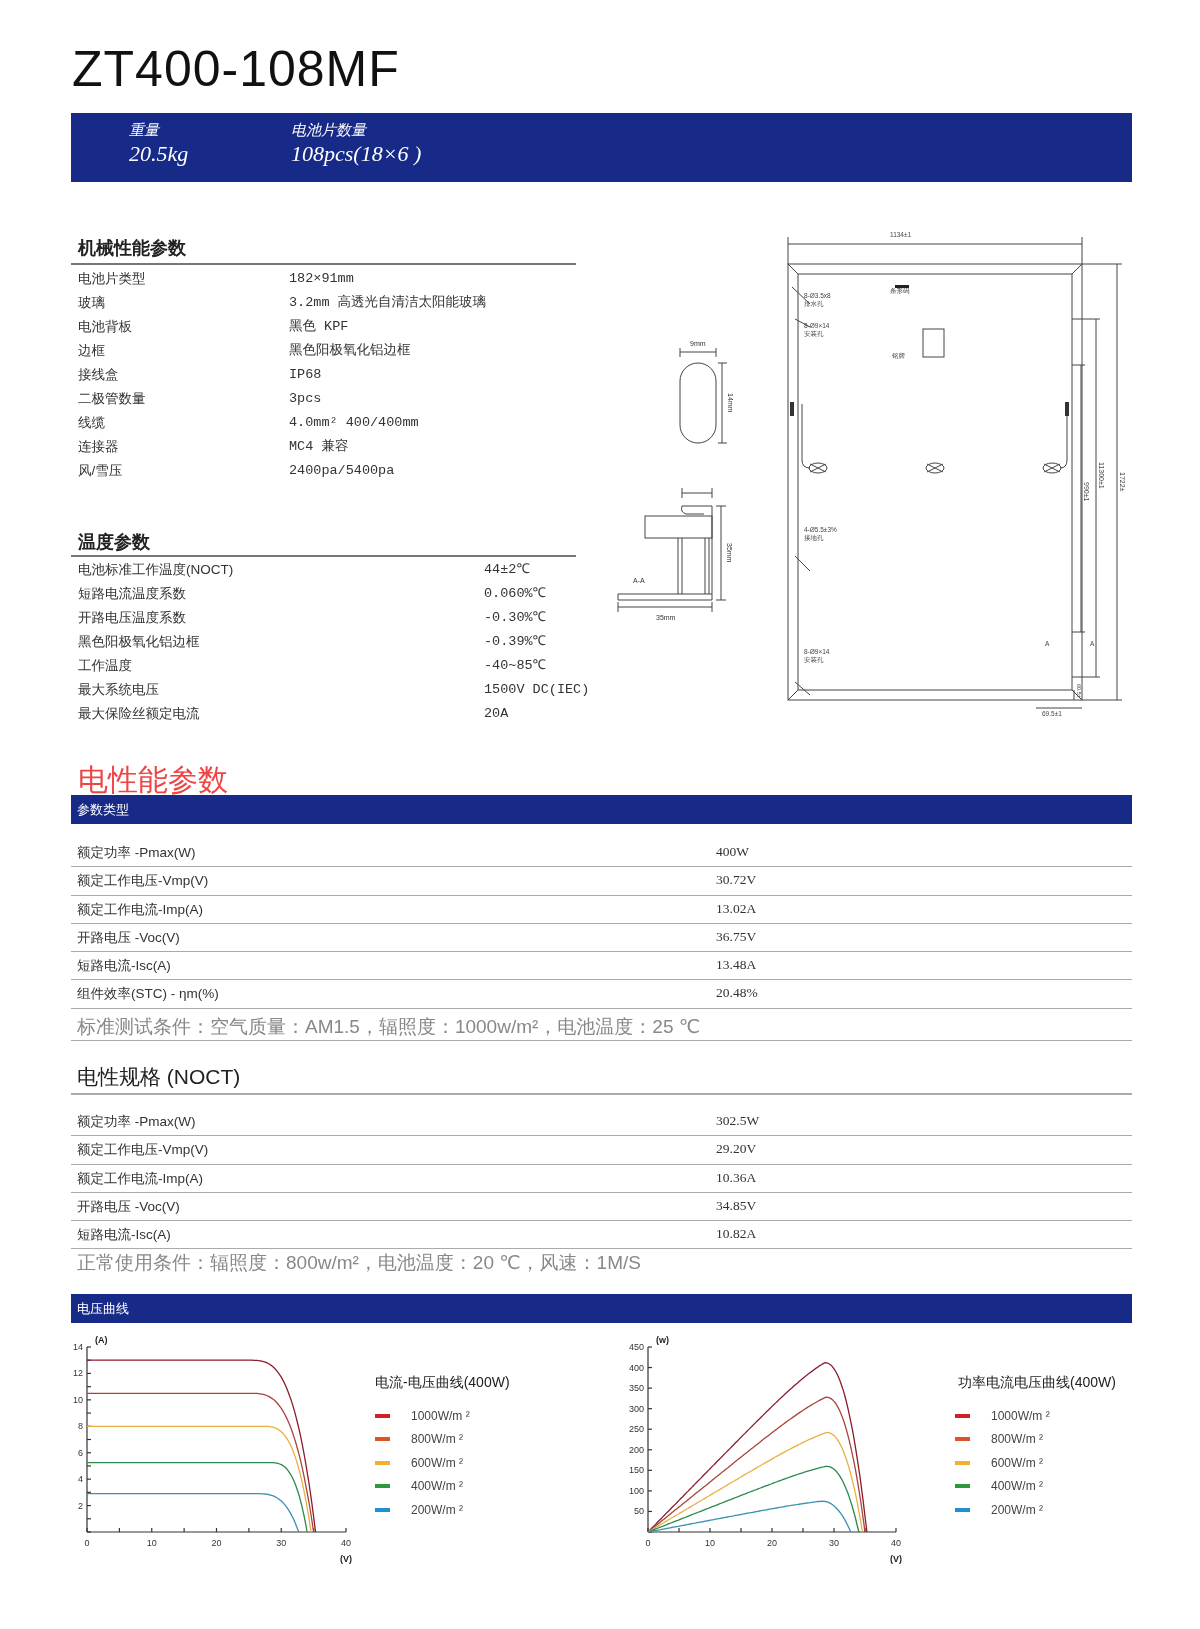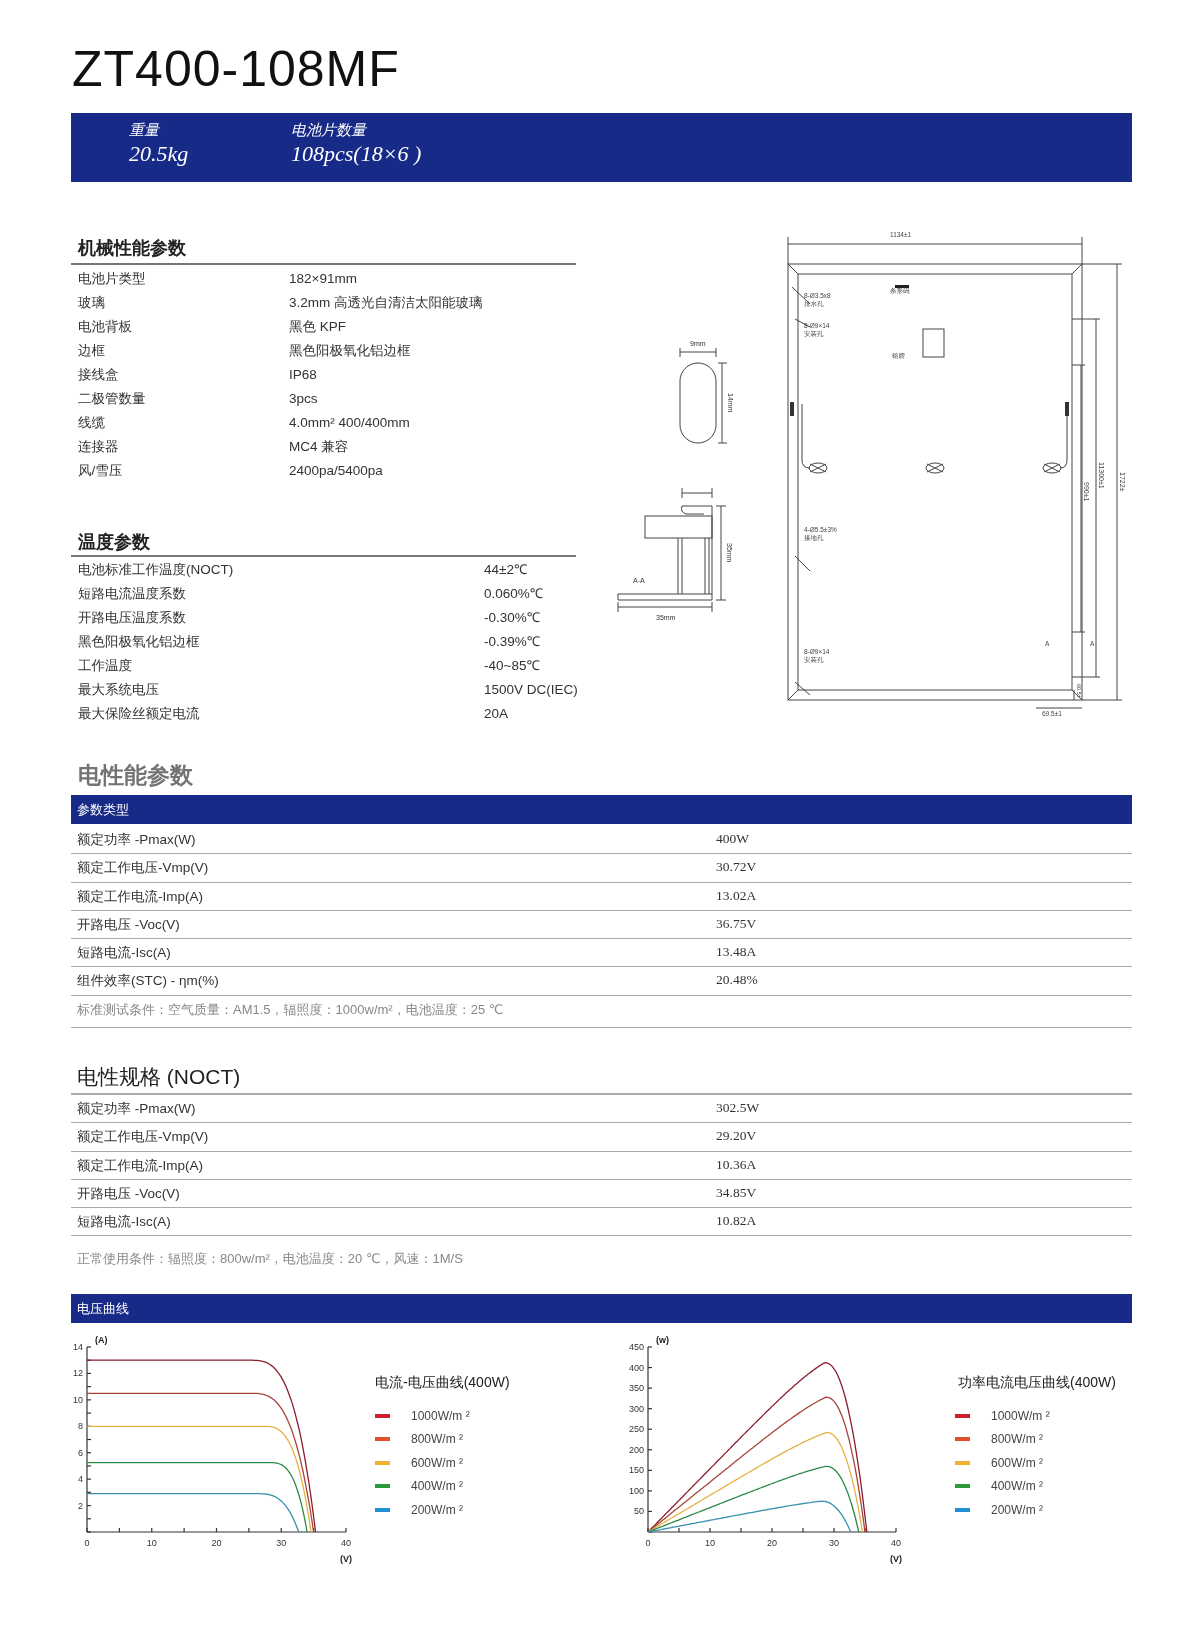--- a/index.html
+++ b/index.html
@@ -12,30 +12,30 @@
   .band { left: 71px; top: 113px; width: 1061px; height: 69px; background: #172a87; color: #fff; }
   .band .cell { position: absolute; top: 8px; font-style: italic; }
   .band .lbl { font-size: 15px; line-height: 18px; display: block; }
   .band .val { font-size: 22px; line-height: 30px; display: block; font-family: "Liberation Serif", serif; }
 
   .sec-h { font-size: 18px; font-weight: 700; color: #222; }
   .rule { height: 1.5px; background: #777; }
 
   .spec-row { position: absolute; left: 78px; font-size: 13.5px; color: #333; height: 24px; line-height: 24px; }
   .spec-row .k { position: absolute; left: 0; white-space: nowrap; }
-  .spec-row .v { position: absolute; white-space: nowrap; font-family: Liberation Sans, sans-serif; }
-
-  .big-h { left: 78px; top: 760px; font-size: 23px; font-weight: 700; color: #737373; }
+  .spec-row .v { position: absolute; white-space: nowrap; font-family: Liberation Mono, monospace; }
+
+  .big-h { left: 78px; top: 760px; font-size: 30px; font-weight: 400; color: #ef4444; }
   .bar-h { left: 71px; width: 1061px; height: 29px; background: #172a87; color: #fff; font-size: 13px; line-height: 29px; padding-left: 6px; }
 
-  .tbl { position: absolute; left: 71px; width: 1061px; }
+  .tbl { position: absolute; left: 71px; width: 1061px; margin-top: 13px; }
   .trow { position: relative; height: 28.3px; border-bottom: 1.5px solid #aaa; font-size: 13.5px; color: #333; }
   .trow .k { position: absolute; left: 6px; top: 5px; white-space: nowrap; }
   .trow .v { position: absolute; left: 645px; top: 5px; white-space: nowrap; font-family: "Liberation Serif", serif; }
-  .note { font-size: 13px; color: #888; white-space: nowrap; }
+  .note { font-size: 19px; color: #888; white-space: nowrap; }
   .sub-h { font-size: 21px; color: #222; }
 
   .legend-title { font-size: 14px; color: #222; white-space: nowrap; }
   .legend-item { position: absolute; font-size: 12px; color: #444; white-space: nowrap; height: 18px; line-height: 18px; }
   .legend-item .sw { position: absolute; left: 0; top: 7px; width: 15px; height: 4px; }
   .legend-item .t { position: absolute; left: 36px; }
 
   svg text { font-family: "Liberation Sans", "DejaVu Sans", sans-serif; }
 </style>
 </head>

